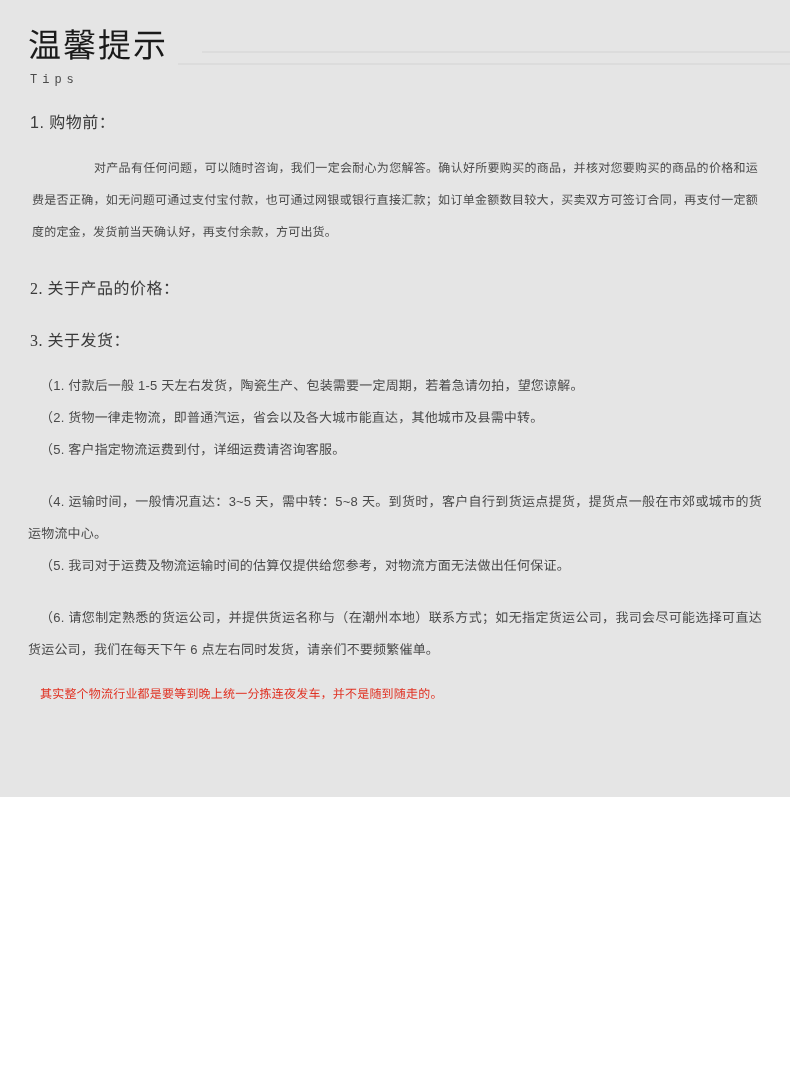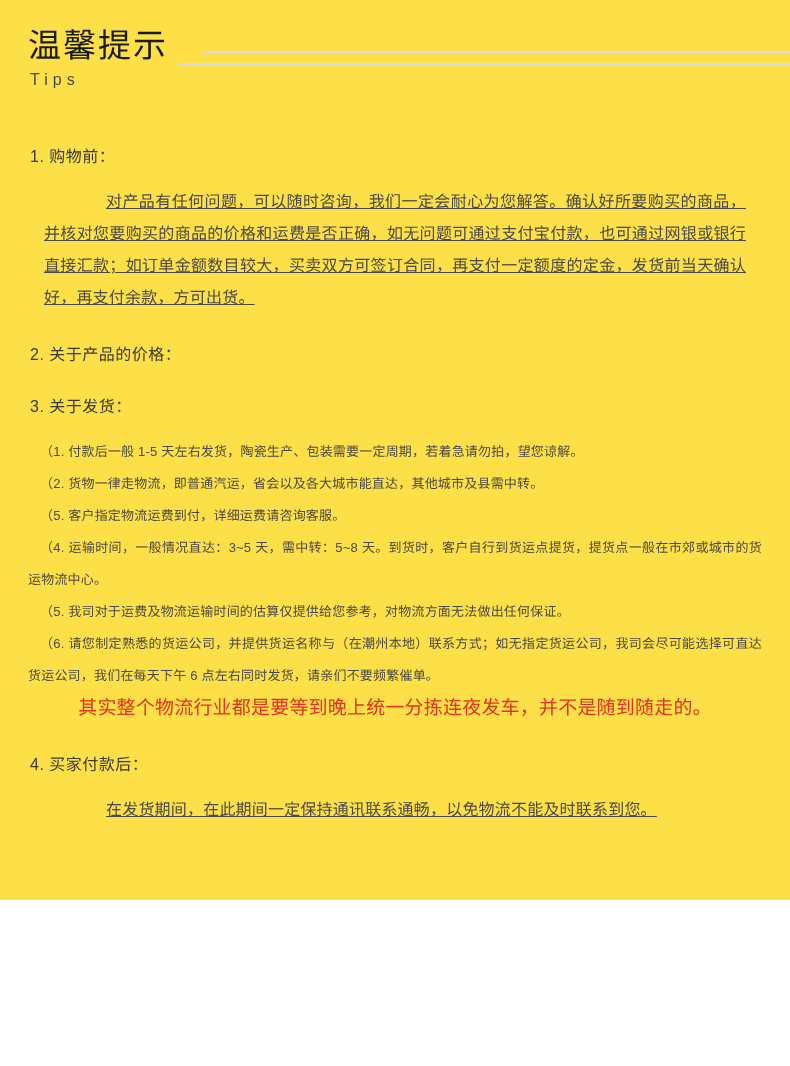--- a/index.html
+++ b/index.html
@@ -12,22 +12,22 @@
     width: 790px;
     height: 1066px;
     overflow: hidden;
     font-family: "Liberation Sans", "DejaVu Sans", sans-serif;
     -webkit-font-smoothing: antialiased;
   }
 
   .page {
     position: relative;
     width: 790px;
-    height: 900px;
-    background: #fde047;
+    height: 797px;
+    background: #e5e5e5;
     box-sizing: border-box;
   }
 
   
   .header {
     position: relative;
     height: 112px;
     padding-left: 28px;
     box-sizing: border-box;
   }
@@ -39,22 +39,22 @@
     font-size: 33px;
     line-height: 38px;
     letter-spacing: 2px;
     color: #1a1a1a;
     white-space: nowrap;
   }
   .header-sub {
     position: absolute;
     left: 30px;
     top: 72px;
-    font-family: Liberation Sans, sans-serif;
-    font-size: 16px;
+    font-family: Liberation Mono, monospace;
+    font-size: 12px;
     line-height: 16px;
     letter-spacing: 5px;
     color: #4a4a4a;
   }
   .rule-top {
     position: absolute;
     left: 202px;
     right: 0;
     top: 51px;
     height: 2px;
@@ -80,32 +80,31 @@
   }
 
   .sec-head {
     font-size: 16px;
     line-height: 22px;
     color: #3a3a3a;
     letter-spacing: 0.5px;
     margin: 0 0 18px 2px;
     white-space: nowrap;
   }
-  .sec-gap-1 { margin-top: 34px; }
-  .sec-gap   { margin-top: 30px; }
+  .sec-gap-1 { }
+  .sec-gap   { margin-top: 30px; font-family: Liberation Serif, serif; }
 
   .para {
-    font-size: 16px;
+    font-size: 12px;
     line-height: 32px;
     color: #4a4a4a;
-    margin: 16px;
+    margin: 4px;
     text-align: justify;
     text-justify: inter-ideograph;
     letter-spacing: 0.2px;
-    text-decoration: underline;
   }
   .para.indent { text-indent: 62px; }
 
   .list {
     margin: 0;
     padding: 0;
     list-style: none;
   }
   .list li {
     font-size: 13px;
@@ -113,29 +112,29 @@
     color: #4a4a4a;
     padding-left: 12px;
     margin: 0;
     text-align: justify;
     text-justify: inter-ideograph;
     letter-spacing: 0.2px;
   }
   .list li.wrap {
     padding-left: 0;
     text-indent: 12px;
+    margin-top: 20px;
   }
 
   .note-red {
-    font-size: 19px;
+    font-size: 12px;
     line-height: 32px;
     color: #e03223;
-    margin: 0;
+    margin: 12px;
     letter-spacing: 0.2px;
-    text-align: center;
   }
 </style>
 </head>
 <body>
 
 <div class="page">
 
   <div class="header">
     <div class="header-title">温馨提示</div>
     <div class="header-sub">Tips</div>
@@ -160,22 +159,18 @@
         <li>（1. 付款后一般 1-5 天左右发货，陶瓷生产、包装需要一定周期，若着急请勿拍，望您谅解。</li>
         <li>（2. 货物一律走物流，即普通汽运，省会以及各大城市能直达，其他城市及县需中转。</li>
         <li>（5. 客户指定物流运费到付，详细运费请咨询客服。</li>
         <li class="wrap">（4. 运输时间，一般情况直达：3~5 天，需中转：5~8 天。到货时，客户自行到货运点提货，提货点一般在市郊或城市的货运物流中心。</li>
         <li>（5. 我司对于运费及物流运输时间的估算仅提供给您参考，对物流方面无法做出任何保证。</li>
         <li class="wrap">（6. 请您制定熟悉的货运公司，并提供货运名称与（在潮州本地）联系方式；如无指定货运公司，我司会尽可能选择可直达货运公司，我们在每天下午 6 点左右同时发货，请亲们不要频繁催单。</li>
       </ul>
       <p class="note-red">其实整个物流行业都是要等到晚上统一分拣连夜发车，并不是随到随走的。</p>
     </div>
 
-    <div class="section">
-      <div class="sec-head sec-gap">4. 买家付款后：</div>
-      <p class="para indent">在发货期间，在此期间一定保持通讯联系通畅，以免物流不能及时联系到您。</p>
-    </div>
 
     <div class="section">
     </div>
 
   </div>
 </div>
 
 </body></html>

